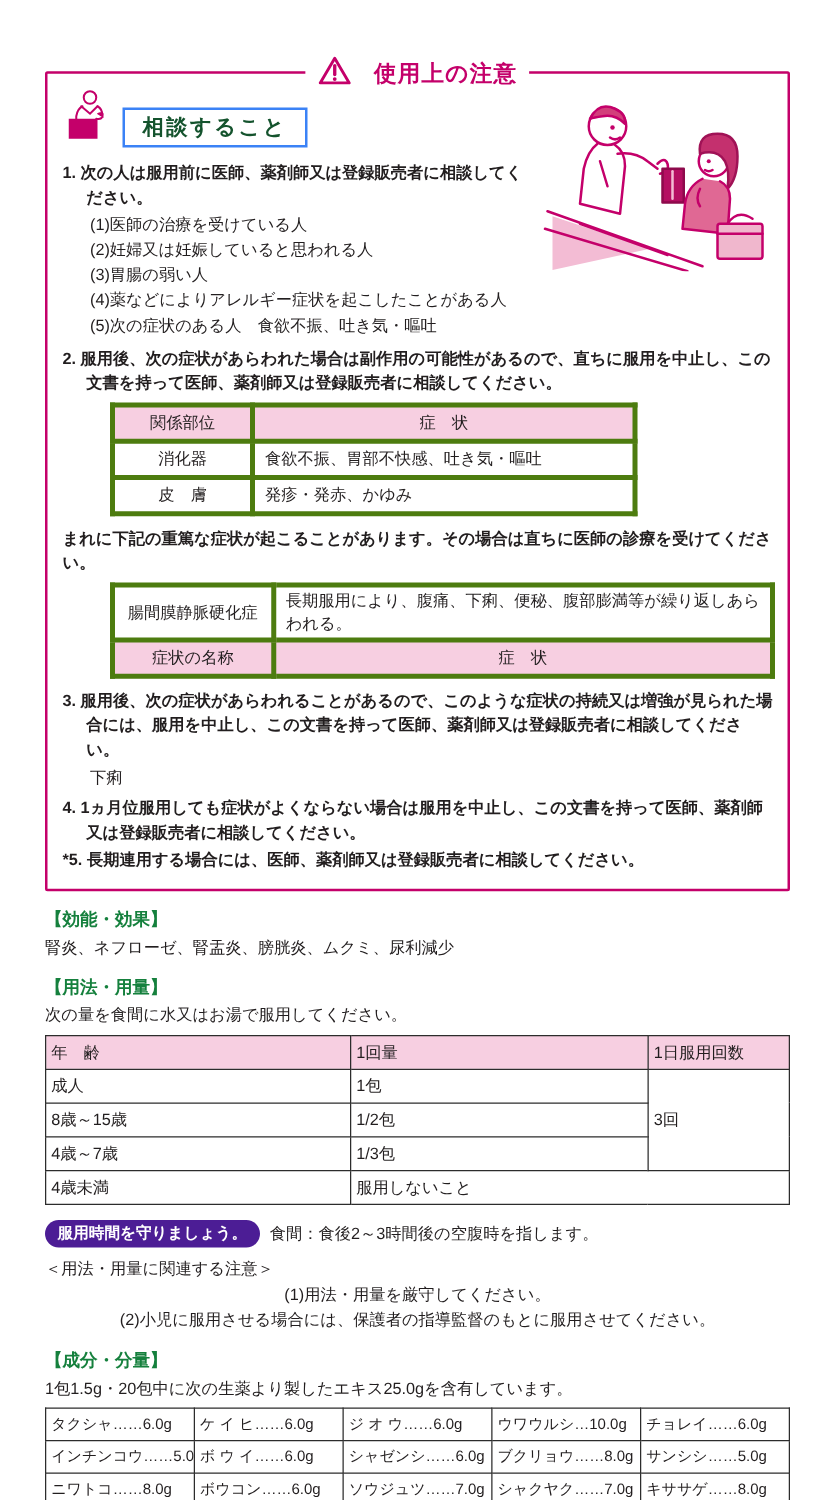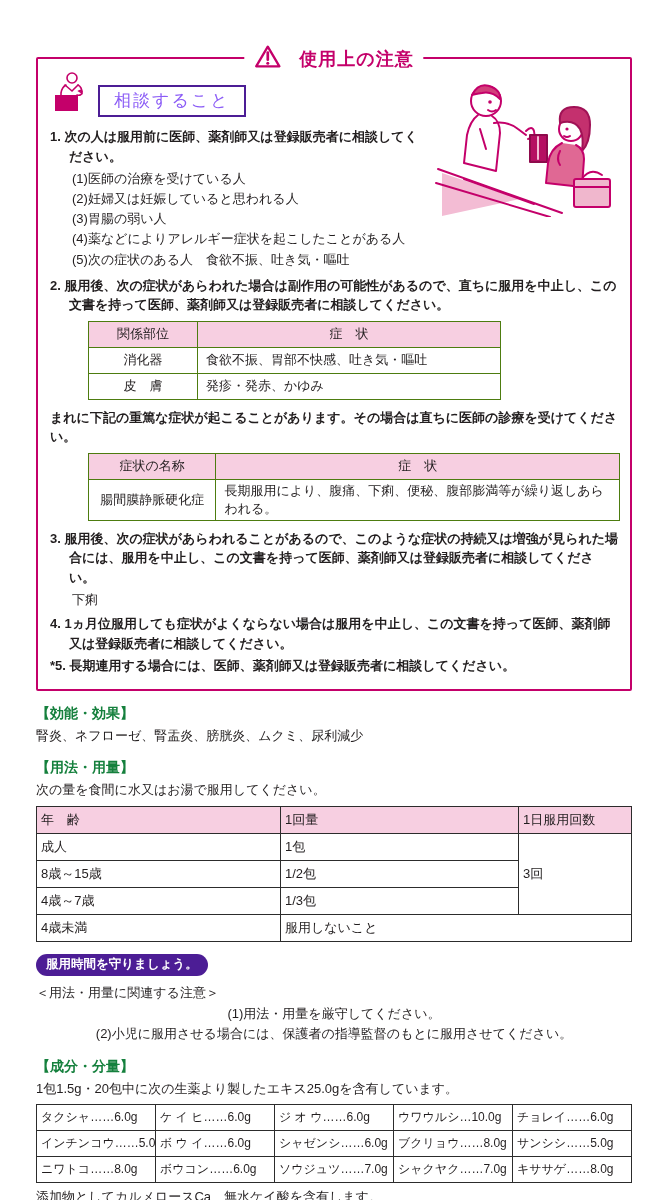--- a/index.html
+++ b/index.html
@@ -8,31 +8,31 @@
        color:#221e1f;-webkit-font-smoothing:antialiased;}
   .page{box-sizing:border-box;width:667px;height:1200px;padding:0 35px 0 36px;position:relative;}
 
   
   .notice-box{position:relative;margin-top:57px;border:2px solid #c4006a;border-radius:2px;
               padding:10px 10px 10px 12px;background:#fff;}
   .notice-title{position:absolute;top:-15px;left:50%;transform:translateX(-50%);
                 background:#fff;padding:0 10px;display:flex;align-items:center;gap:18px;white-space:nowrap;}
   .notice-title .t{color:#c4006a;font-weight:bold;font-size:18px;letter-spacing:1px;}
   .consult-row{display:flex;align-items:flex-end;gap:10px;margin:2px 0 10px 2px;}
-  .consult-heading{border:2px solid #4c1d95;color:#8b5cf6;font-weight:normal;font-size:17px;
+  .consult-heading{border:2px solid #3b82f6;color:#14532d;font-weight:bold;font-size:17px;
                    padding:2px 14px 3px;letter-spacing:2px;}
   .illust{float:right;width:186px;height:146px;margin:2px 0 6px 8px;}
   .nitem{font-weight:bold;font-size:13px;line-height:1.5;padding-left:19px;text-indent:-19px;margin:3px 0;}
   .nitem.star{padding-left:24px;text-indent:-24px;}
   .nsub{font-size:13px;line-height:1.55;margin-left:22px;}
   .nsub-plain{font-size:13px;line-height:1.55;margin-left:22px;margin-top:2px;margin-bottom:4px;}
 
   table{border-collapse:collapse;}
   .sym-table{margin:6px 0 8px 38px;font-size:13px;}
-  .sym-table th,.sym-table td{border:1px solid #4d7c0f;padding:2px 8px;height:21px;margin-top:11px;}
+  .sym-table th,.sym-table td{border:4px solid #4d7c0f;padding:2px 8px;height:21px;margin-top:11px;}
   .sym-table th{background:#f7cfe1;font-weight:normal;text-align:center;}
   .sym-table td.c1{text-align:center;}
   .t1 .c1{width:92px;} .t1 .c2{width:286px;}
   .t2 .c1{width:120px;} .t2 .c2{width:422px;text-align:left;}
 
   
   .sec-h{color:#15803d;font-weight:bold;font-size:14px;margin:14px 0 3px;}
   .sec-t{font-size:13px;line-height:1.5;}
 
   .dose-table{width:100%;font-size:13px;margin-top:6px;}
@@ -143,26 +143,26 @@
         <td class="c2">発疹・発赤、かゆみ</td>
       </tr>
     </tbody>
       </table>
 
     <div class="nitem" style="padding-left:0;text-indent:0;">まれに下記の重篤な症状が起こることがあります。その場合は直ちに医師の診療を受けてください。</div>
 
     <table class="sym-table t2">
       <tbody>
           <tr>
+        <td class="c1 c1c" style="text-align:center;">腸間膜静脈硬化症</td>
+        <td class="c2">長期服用により、腹痛、下痢、便秘、腹部膨満等が繰り返しあらわれる。</td>
+      </tr>
+      <tr>
         <th class="c1">症状の名称</th>
         <th class="c2" style="text-align:center;">症　状</th>
-      </tr>
-      <tr>
-        <td class="c1 c1c" style="text-align:center;">腸間膜静脈硬化症</td>
-        <td class="c2">長期服用により、腹痛、下痢、便秘、腹部膨満等が繰り返しあらわれる。</td>
       </tr>
     </tbody>
       </table>
 
     <div class="nitem">3. 服用後、次の症状があらわれることがあるので、このような症状の持続又は増強が見られた場合には、服用を中止し、この文書を持って医師、薬剤師又は登録販売者に相談してください。</div>
     <div class="nsub-plain">下痢</div>
     <div class="nitem">4. 1ヵ月位服用しても症状がよくならない場合は服用を中止し、この文書を持って医師、薬剤師又は登録販売者に相談してください。</div>
     <div class="nitem star">*5. 長期連用する場合には、医師、薬剤師又は登録販売者に相談してください。</div>
     <div class="clear"></div>
   </div>
@@ -195,20 +195,21 @@
     </tr>
     <tr>
       <td>4歳未満</td>
       <td colspan="2">服用しないこと</td>
     </tr>
   </tbody>
     </table>
 
   <div class="badge-row">
     <span class="badge">服用時間を守りましょう。</span>
+    <span class="badge-note">食間：食後2～3時間後の空腹時を指します。</span>
   </div>
 
   <div class="rel-h">＜用法・用量に関連する注意＞</div>
   <div class="rel-item">(1)用法・用量を厳守してください。</div>
   <div class="rel-item">(2)小児に服用させる場合には、保護者の指導監督のもとに服用させてください。</div>
 
   <div class="sec-h">【成分・分量】</div>
   <div class="sec-t">1包1.5g・20包中に次の生薬より製したエキス25.0gを含有しています。</div>
 
   <table class="ing-table">

